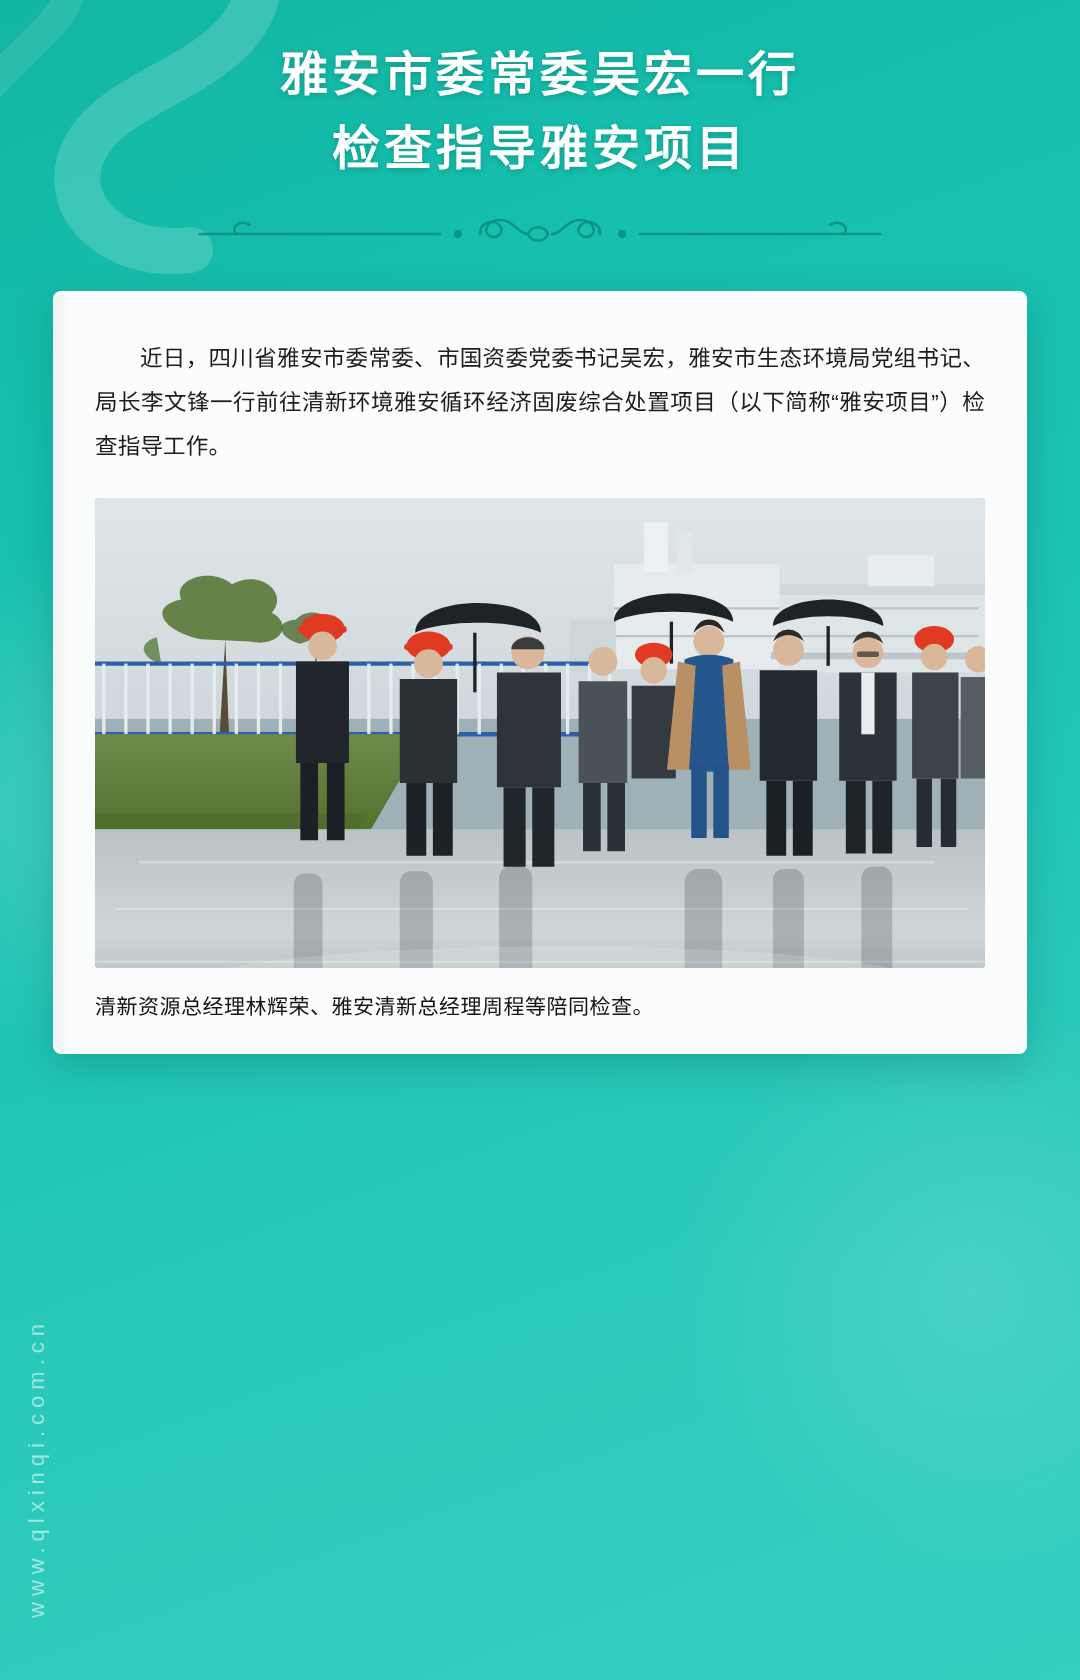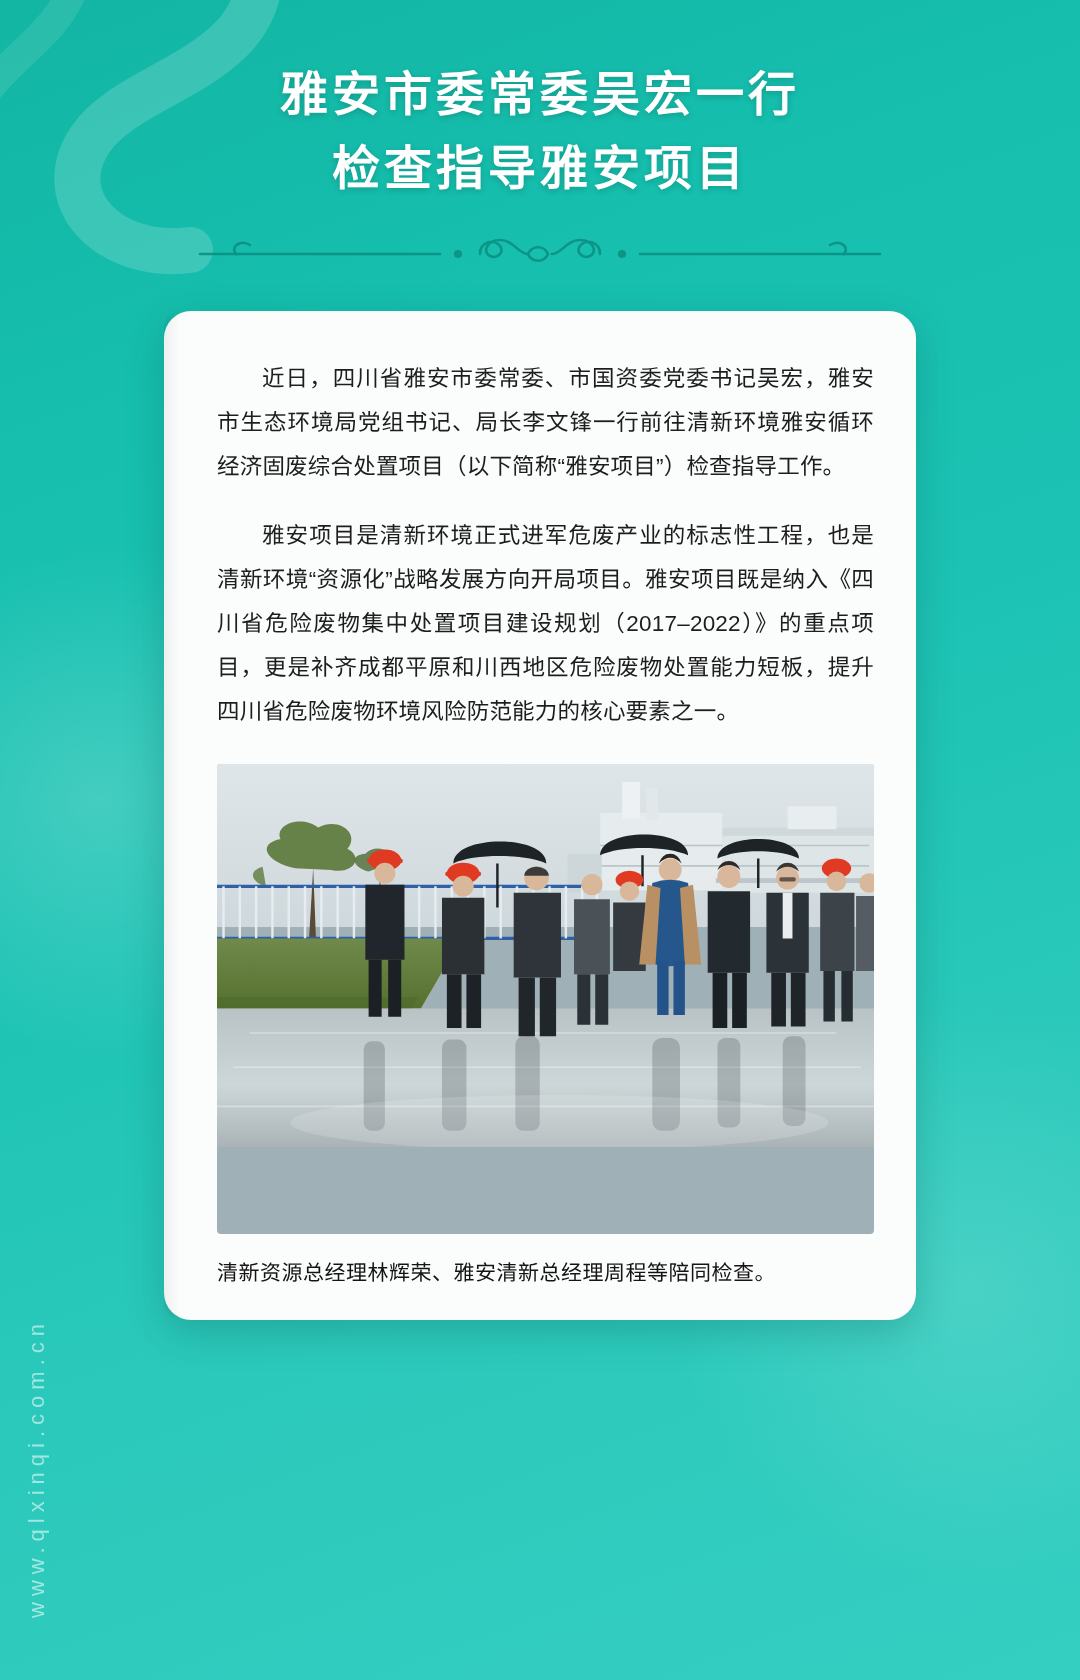--- a/index.html
+++ b/index.html
@@ -47,21 +47,21 @@
     right:-200px; top:980px;
     width:620px; height:620px;
     border-radius:50%;
     background: radial-gradient(circle at 50% 50%, rgba(255,255,255,0.13), rgba(255,255,255,0) 68%);
     pointer-events:none;
   }
 
   
   .title-block {
     position: relative;
-    padding-top: 58px;
+    padding-top: 38px;
     text-align: center;
   }
   .title-line {
     color: #ffffff;
     font-size: 48px;
     font-weight: bold;
     letter-spacing: 4px;
     line-height: 1.55;
     text-shadow: 0 2px 6px rgba(0,0,0,0.18);
   }
@@ -76,25 +76,25 @@
     align-items: center;
     justify-content: center;
     opacity: 0.85;
   }
   .divider svg { display:block; }
 
   
   .card {
     position: relative;
     margin: 34px auto 0 auto;
-    width: 752px;
+    width: 974px;
     background: #fbfdfc;
-    border-radius: 27px;
+    border-radius: 8px;
     box-shadow: 0 12px 38px rgba(0, 60, 55, 0.22);
-    padding: 46px 42px 28px 53px;
+    padding: 46px 42px 28px 42px;
     box-sizing: border-box;
   }
   .card::before {
     
     content: "";
     position: absolute;
     left: 0; top: 0; bottom: 0;
     width: 16px;
     border-radius: 26px 0 0 26px;
     background: linear-gradient(90deg, rgba(0,0,0,0.05), rgba(0,0,0,0));
@@ -180,21 +180,20 @@
         <path d="M338 23 c4-9 16-9 20 0 c-4 9-16 9-20 0 z"></path>
         <path d="M60 14 c-10-6-20 2-14 9"></path>
         <path d="M640 14 c10-6 20 2 14 9"></path>
       </g>
     </svg>
   </div>
 
   <div class="card">
 
     <p class="para">近日，四川省雅安市委常委、市国资委党委书记吴宏，雅安市生态环境局党组书记、局长李文锋一行前往清新环境雅安循环经济固废综合处置项目（以下简称“雅安项目”）检查指导工作。</p>
-    <p class="para">雅安项目是清新环境正式进军危废产业的标志性工程，也是清新环境“资源化”战略发展方向开局项目。雅安项目既是纳入《四川省危险废物集中处置项目建设规划（2017–2022）》的重点项目，更是补齐成都平原和川西地区危险废物处置能力短板，提升四川省危险废物环境风险防范能力的核心要素之一。</p>
 
     <div class="photo-wrap" title="领导一行撑伞在项目现场雨中检查，戴红色安全帽的工作人员陪同">
       <svg class="scene" viewBox="0 0 806 470" preserveAspectRatio="xMidYMid slice" aria-hidden="true">
         <defs>
           <linearGradient id="sky" x1="0" y1="0" x2="0" y2="1">
             <stop offset="0%" stop-color="#dfe6e9"></stop>
             <stop offset="100%" stop-color="#cfd8dc"></stop>
           </linearGradient>
           <linearGradient id="ground" x1="0" y1="0" x2="0" y2="1">
             <stop offset="0%" stop-color="#b9c3c6"></stop>

